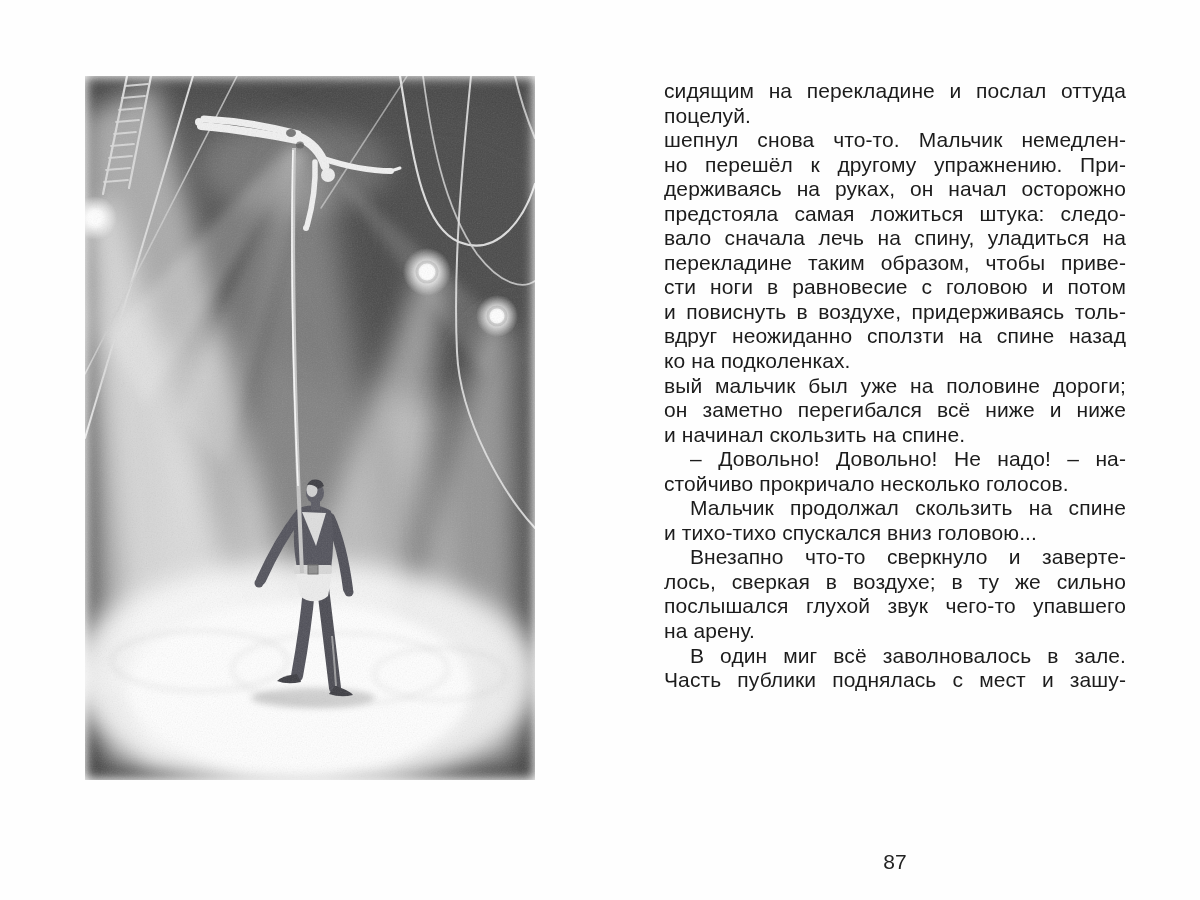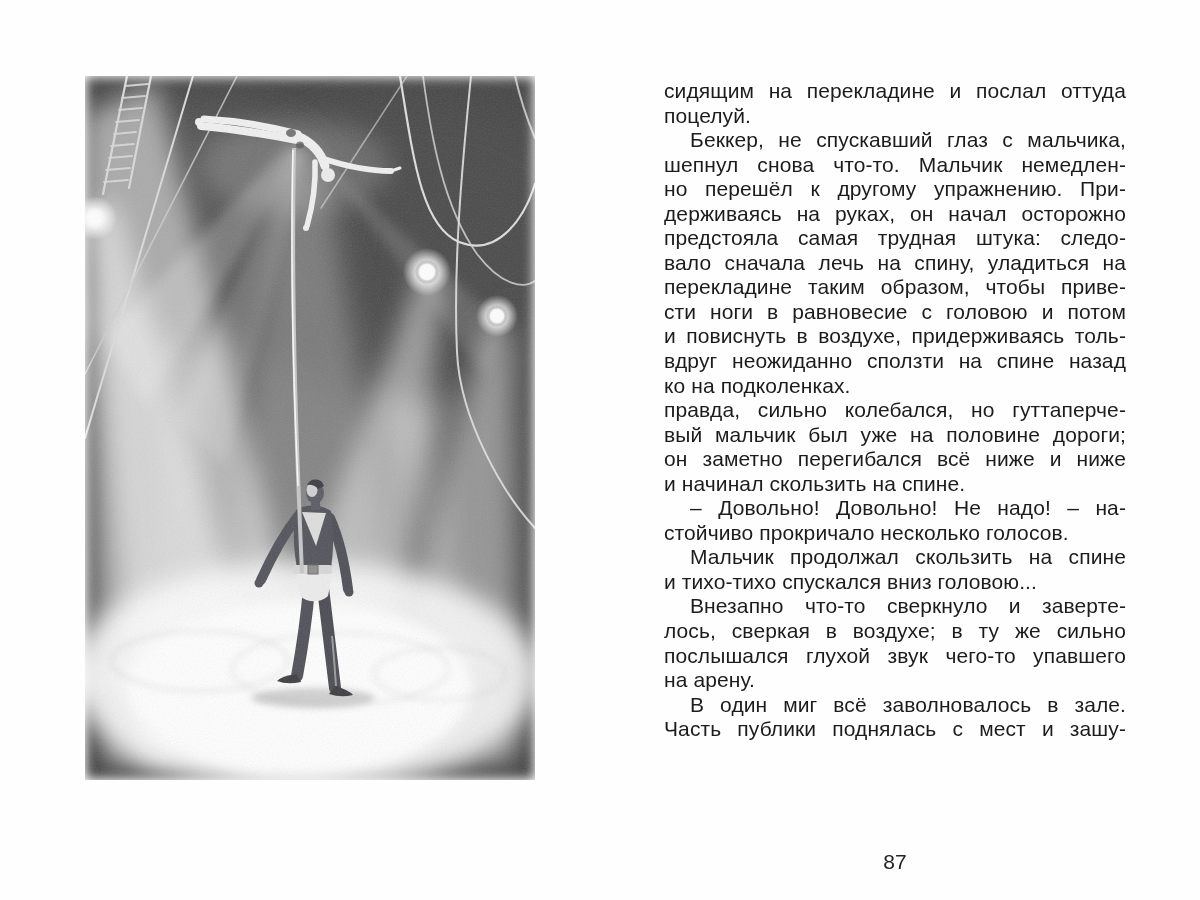--- a/index.html
+++ b/index.html
@@ -171,32 +171,30 @@
       </g>
 
       <rect width="450" height="704" filter="url(#grain)" opacity="0.16"></rect>
       <rect x="-8" y="-8" width="466" height="720" fill="none" stroke="#ffffff" stroke-width="18" filter="url(#b6)"></rect>
     </svg>
   </figure>
 
   <main class="text-column">
       <div class="line">сидящим на перекладине и послал оттуда</div>
       <div class="line end">поцелуй.</div>
-      <div class="line ind">Беккер, не спускавший глаз с мальчика,</div>
       <div class="line">шепнул снова что-то. Мальчик немедлен-</div>
       <div class="line">но перешёл к другому упражнению. При-</div>
       <div class="line">держиваясь на руках, он начал осторожно</div>
-      <div class="line">предстояла самая трудная штука: следо-</div>
+      <div class="line">предстояла самая ложиться штука: следо-</div>
       <div class="line">вало сначала лечь на спину, уладиться на</div>
       <div class="line">перекладине таким образом, чтобы приве-</div>
       <div class="line">сти ноги в равновесие с головою и потом</div>
       <div class="line">и повиснуть в воздухе, придерживаясь толь-</div>
       <div class="line">вдруг неожиданно сползти на спине назад</div>
       <div class="line end">ко на подколенках.</div>
-      <div class="line">правда, сильно колебался, но гуттаперче-</div>
       <div class="line">вый мальчик был уже на половине дороги;</div>
       <div class="line">он заметно перегибался всё ниже и ниже</div>
       <div class="line end">и начинал скользить на спине.</div>
       <div class="line ind">– Довольно! Довольно! Не надо! – на-</div>
       <div class="line end">стойчиво прокричало несколько голосов.</div>
       <div class="line ind">Мальчик продолжал скользить на спине</div>
       <div class="line end">и тихо-тихо спускался вниз головою...</div>
       <div class="line ind">Внезапно что-то сверкнуло и заверте-</div>
       <div class="line">лось, сверкая в воздухе; в ту же сильно</div>
       <div class="line">послышался глухой звук чего-то упавшего</div>

